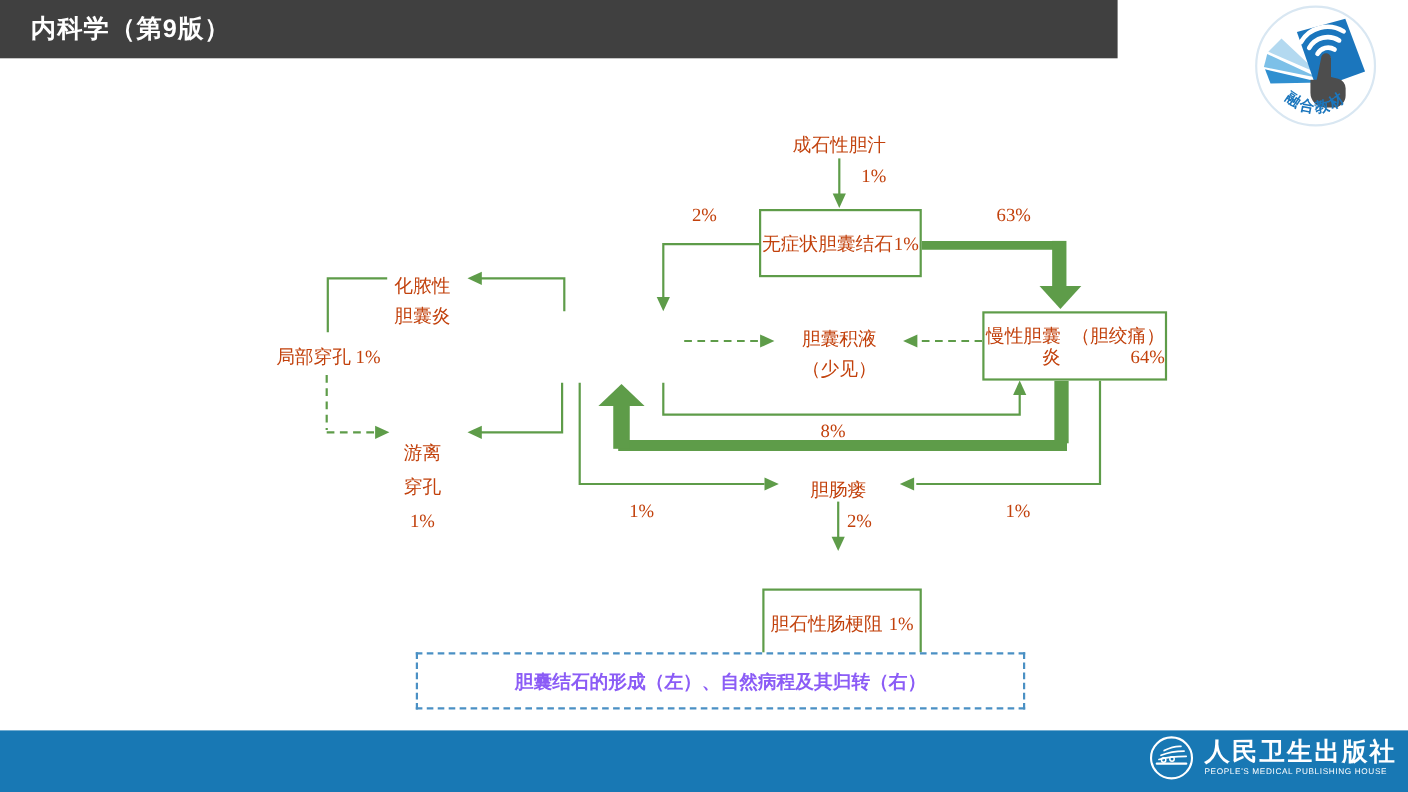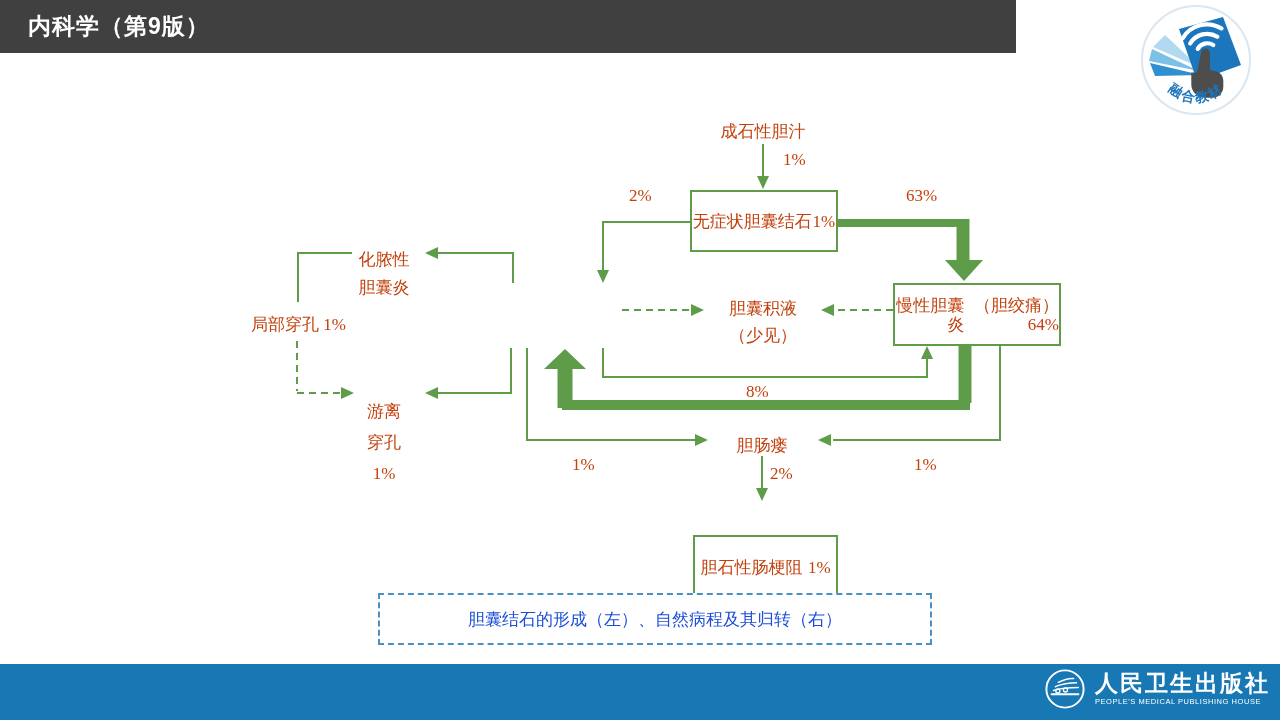--- a/index.html
+++ b/index.html
@@ -29,21 +29,21 @@
     position:absolute; box-sizing:border-box; border:2px solid #5e9c49; background:#ffffff;
     display:flex; align-items:center; justify-content:space-evenly;
     font-size:17px; z-index:2; text-align:center; line-height:19px;
   }
   .freetext { position:absolute; text-align:center; font-size:17px; z-index:2; }
   .pct { position:absolute; font-size:17px; z-index:2; white-space:nowrap; }
   
   .caption {
     position:absolute; left:378px; top:593px; width:554px; height:52px; box-sizing:border-box;
     border:2px dashed #4a90c4; display:flex; align-items:center; justify-content:center;
-    font-weight:normal; font-size:17px; color:#1d4ed8; z-index:2; background:#fff;
+    font-weight:bold; font-size:17px; color:#8b5cf6; z-index:2; background:#fff;
   }
 </style>
 </head>
 <body>
 
 <div class="slide">
 
   <header class="topbar">
     <h1>内科学（第9版）</h1>
   </header>

